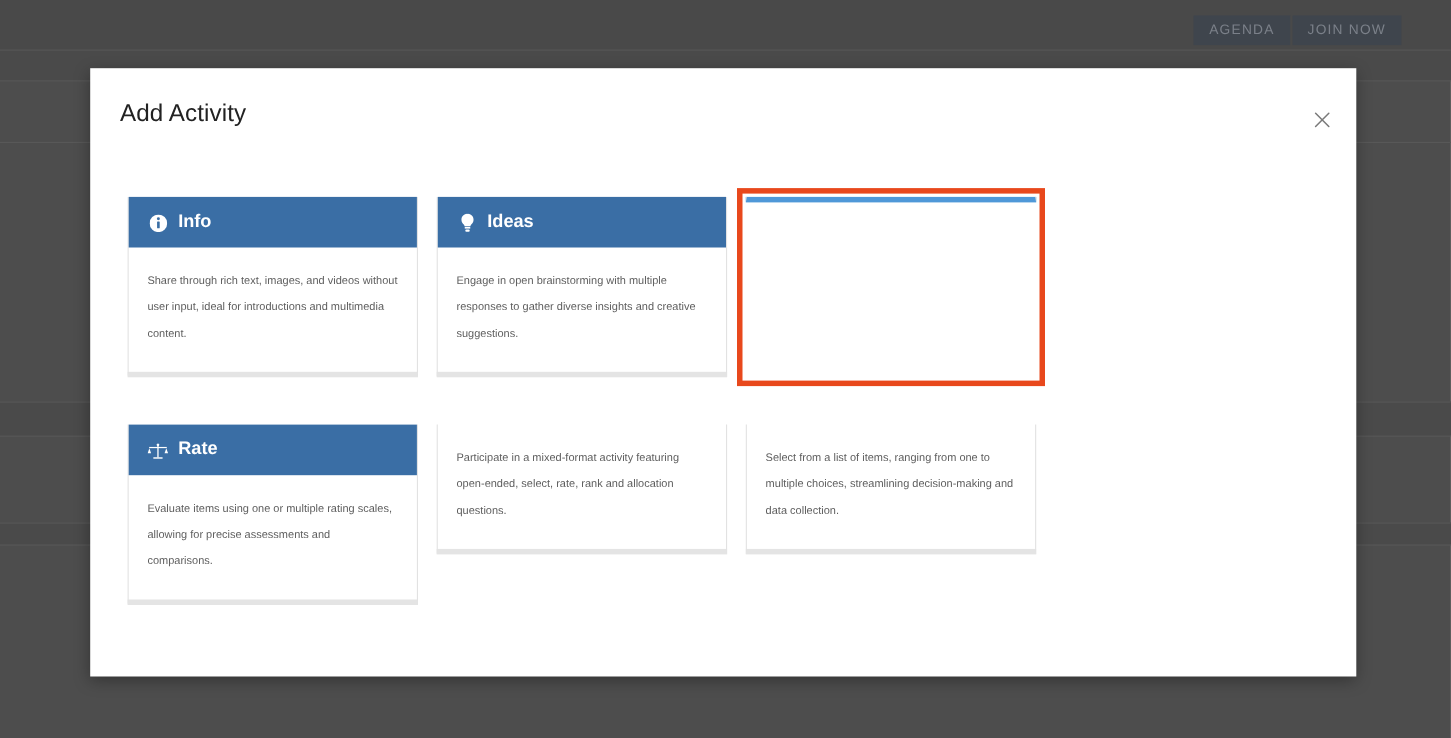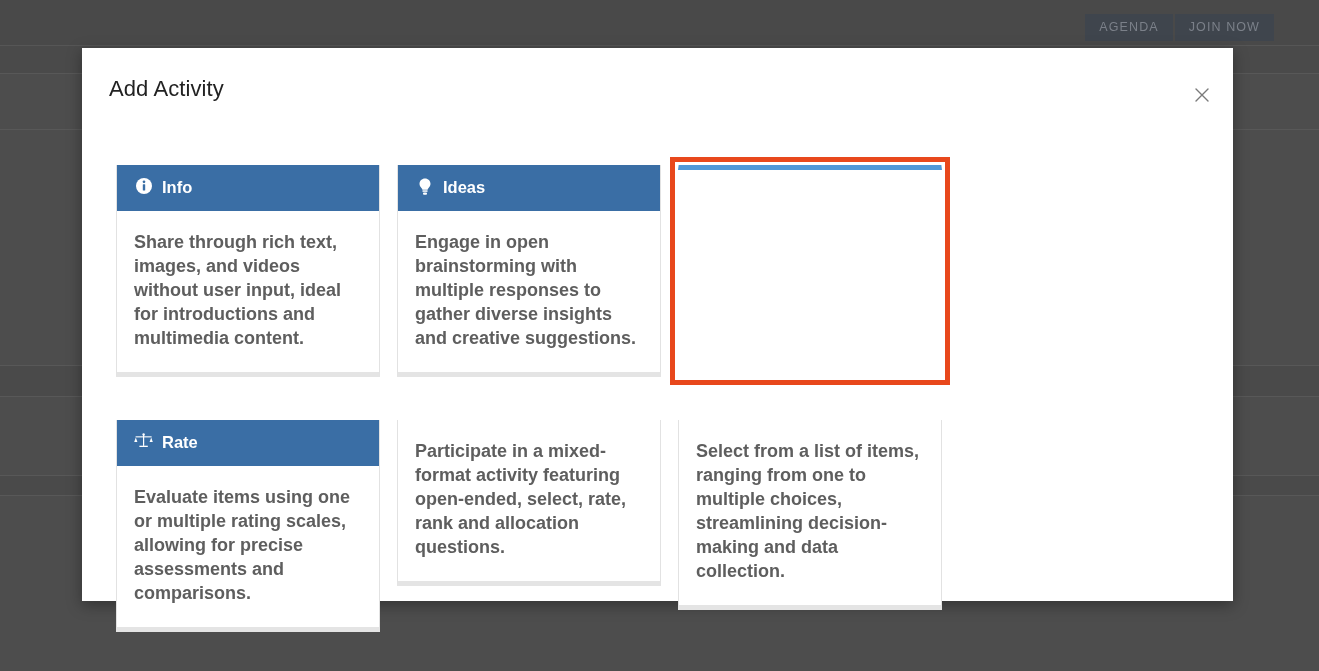--- a/index.html
+++ b/index.html
@@ -48,21 +48,21 @@
     width: 1319px;
     border-top: 1px solid #585858;
     box-sizing: border-box;
   }
   .bg-row.alt { background: #4a4a4a; }
 
   
   .modal {
     position: absolute;
     left: 82px;
-    top: 48px;
+    top: 62px;
     width: 1151px;
     height: 553px;
     background: #ffffff;
     box-shadow: 0 4px 14px rgba(0,0,0,0.35);
     box-sizing: border-box;
   }
 
   .modal-title {
     position: absolute;
     left: 27px;
@@ -122,41 +122,40 @@
     border-bottom-color: #4f98d8;
     border-left-color: #cfd8e0;
     border-right-color: #cfd8e0;
   }
 
   .card-header {
     background: #3a6ea5;
     color: #ffffff;
     padding: 13px 17px 14px;
     display: flex;
-    align-items: flex-start;
+    align-items: flex-end;
     font-size: 16.5px;
     font-weight: bold;
     box-sizing: border-box;
   }
   .card-header .ico {
     display: inline-flex;
     align-items: center;
     justify-content: center;
     width: 19px;
     margin-right: 9px;
     flex: none;
   }
   .card-header .ico svg { display: block; }
 
   .card-body {
     padding: 19px 17px 22px;
-    font-size: 18px;
+    font-size: 10px;
     line-height: 24px;
     color: #5e5e5e;
-    font-weight: bold;
   }
   .card-slot.highlighted .card-header { padding: 11px 17px 12px; }
   .card-slot.highlighted .card-body { padding: 17px 17px 26px; }
 </style>
 </head>
 <body>
 
 <div id="app">
 
   <div id="bg-rows">

